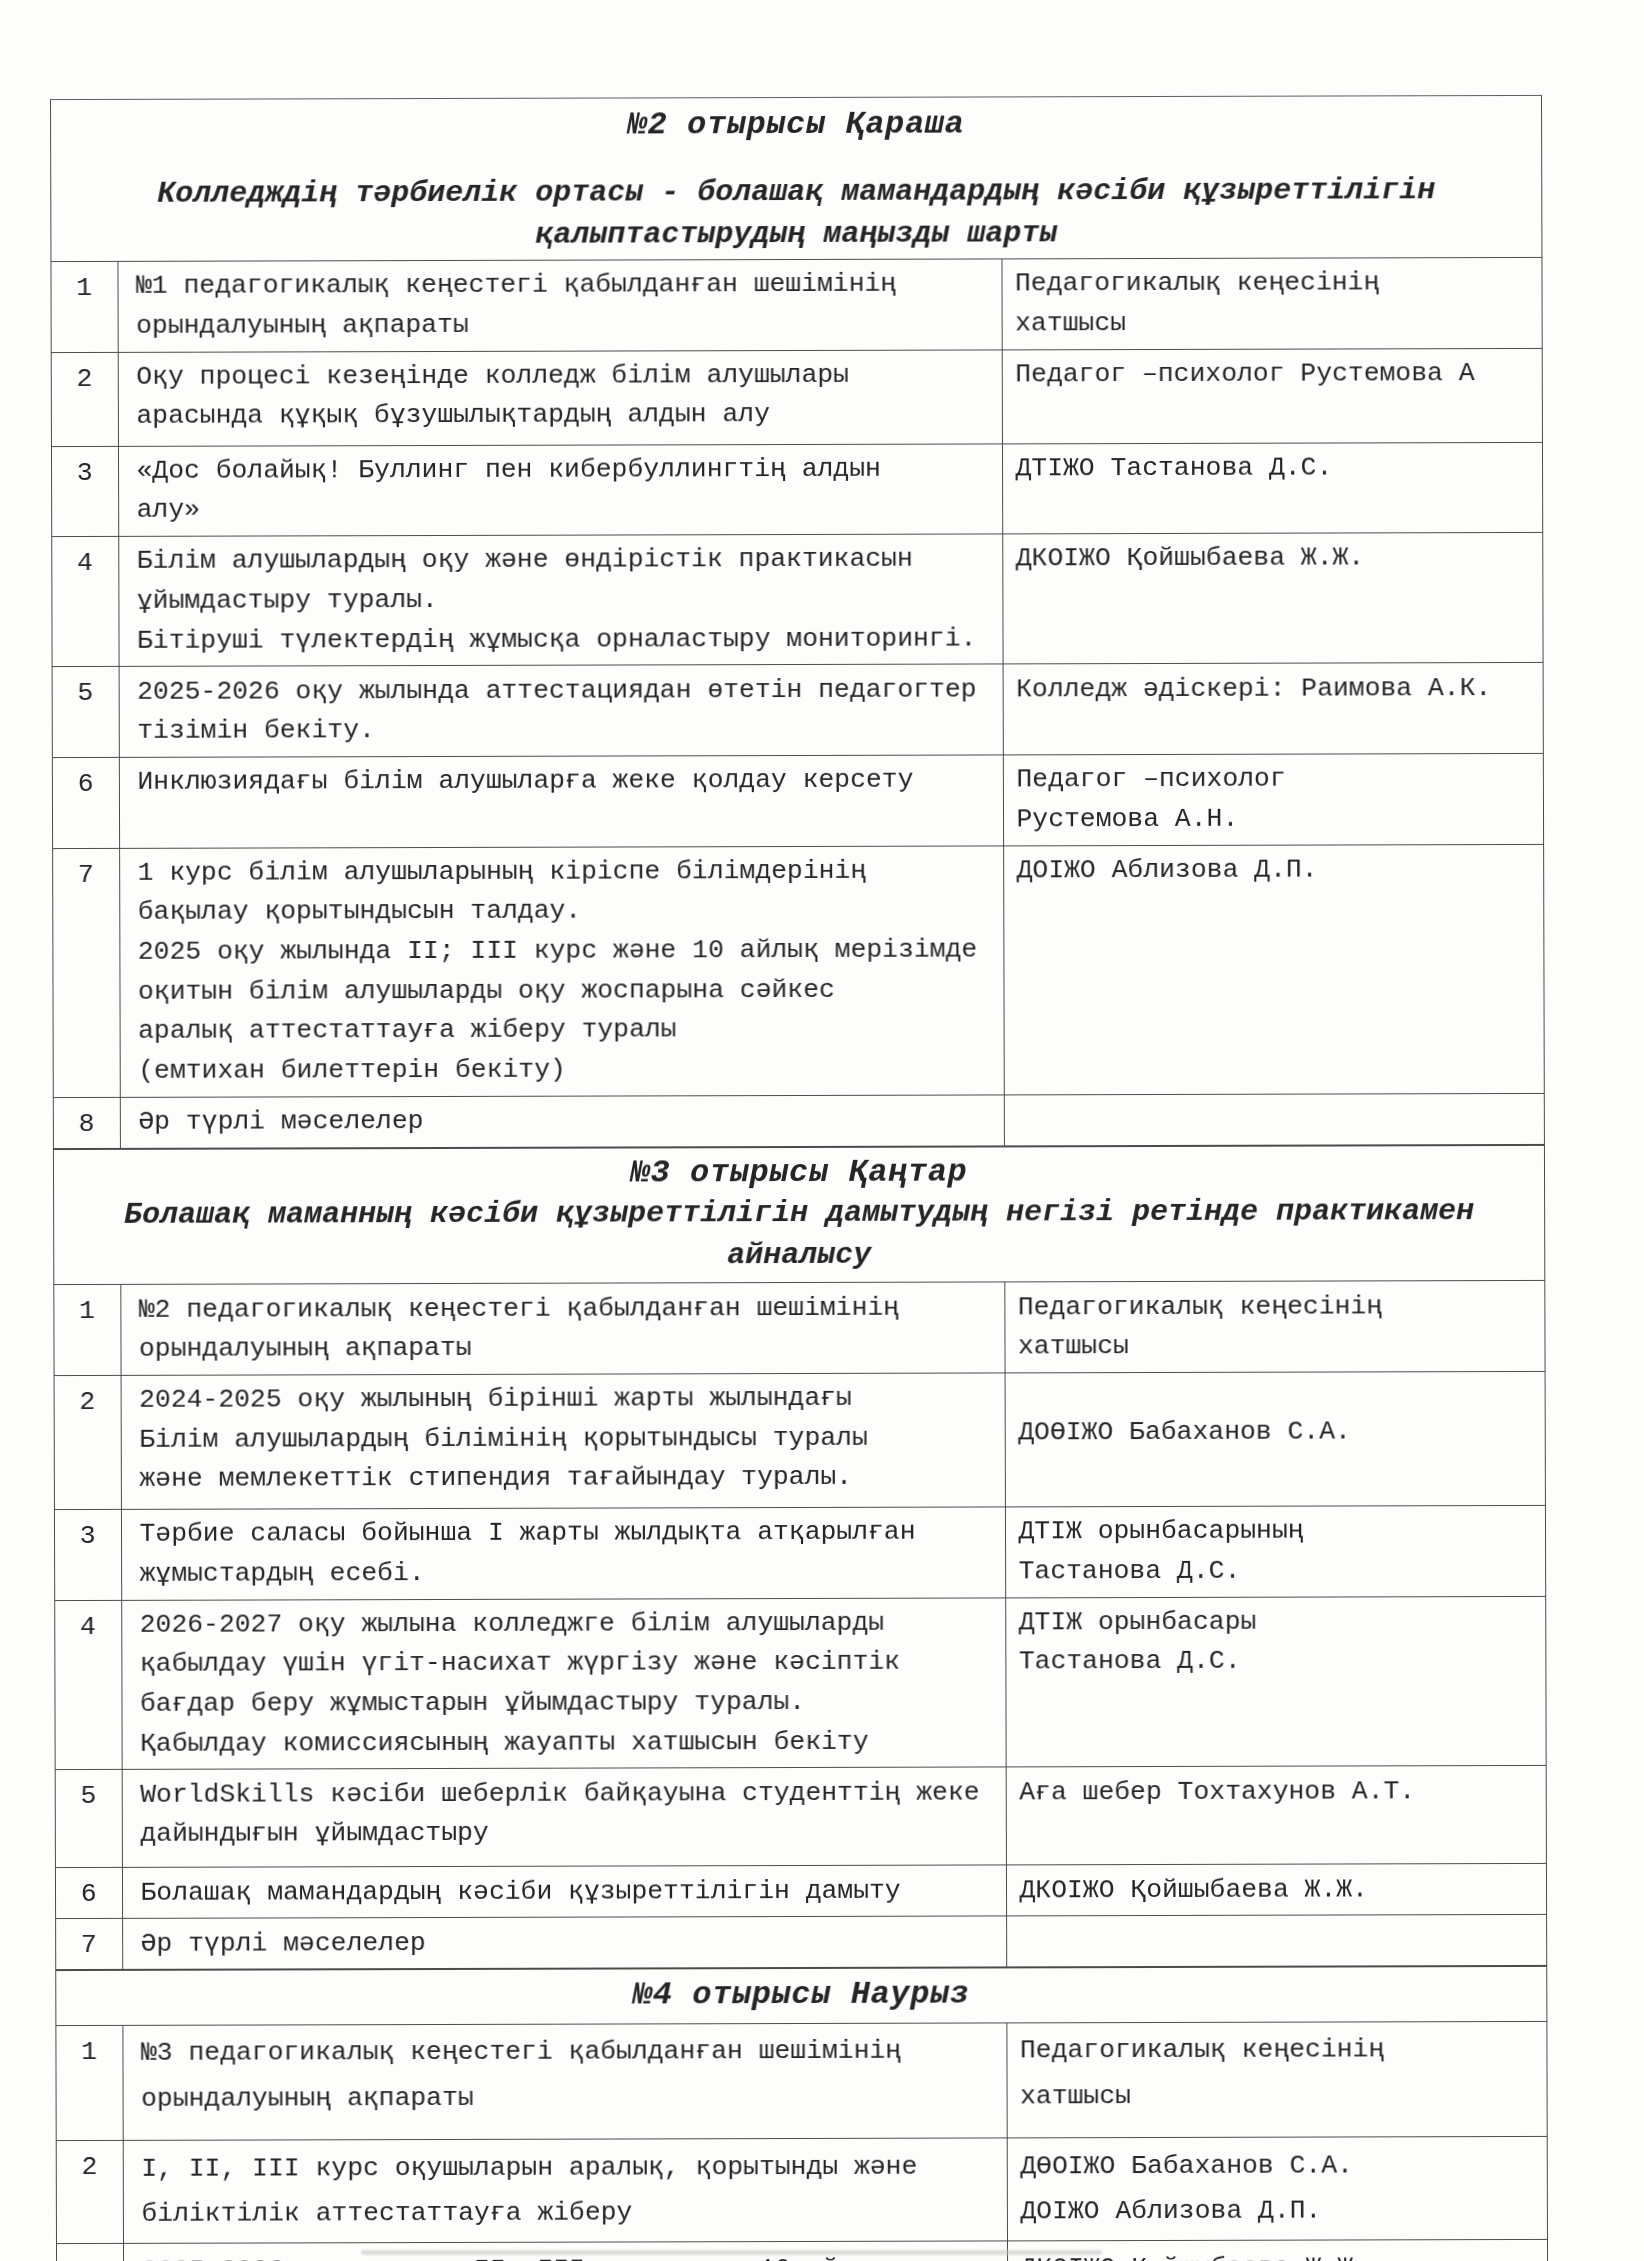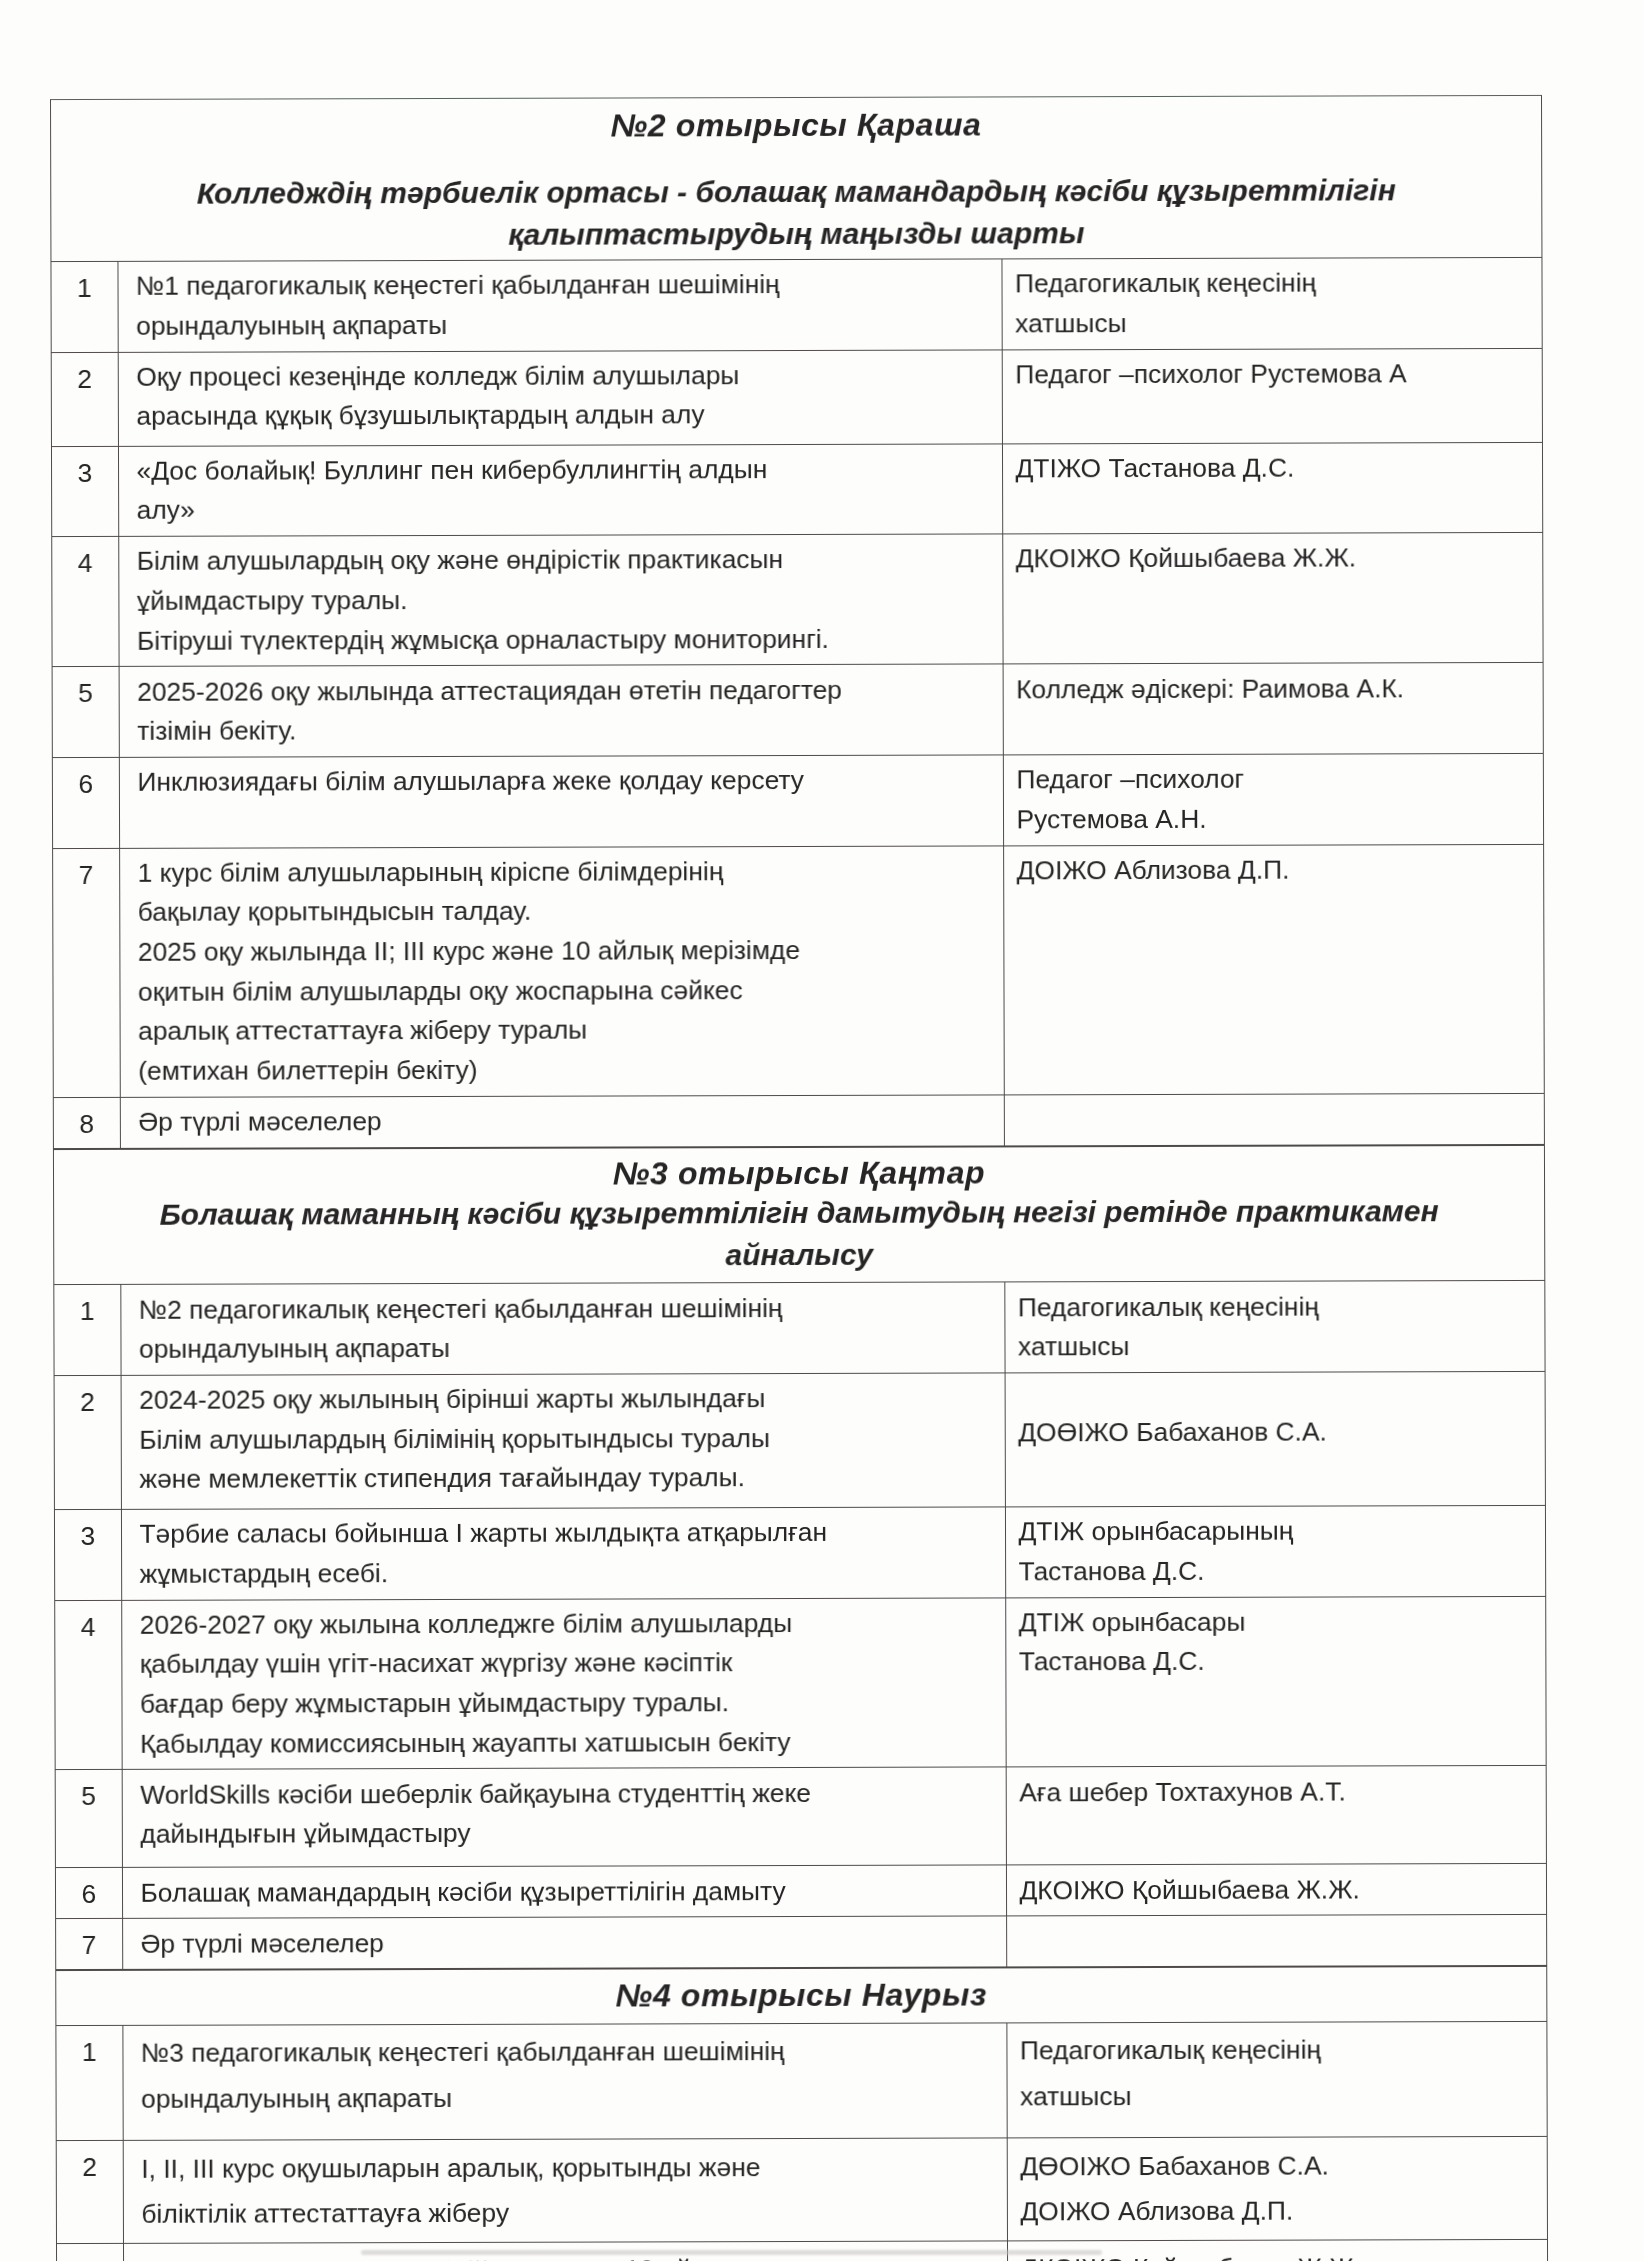--- a/index.html
+++ b/index.html
@@ -5,21 +5,21 @@
   html, body {
     margin: 0; padding: 0;
     background: #e8e8e8;
   }
   .page {
     position: relative;
     width: 1644px;
     height: 2261px;
     background: #fdfdfc;
     overflow: hidden;
-    font-family: Liberation Sans, sans-serif;
+    font-family: Liberation Mono, monospace;
     color: #262424;
   }
   .doc {
     position: absolute;
     left: 50px;
     top: 97px;
     width: 1492px;
     border: 1.9px solid #4e4a4a;
     border-top-color: #55605b;
     background: #fdfdfc;

